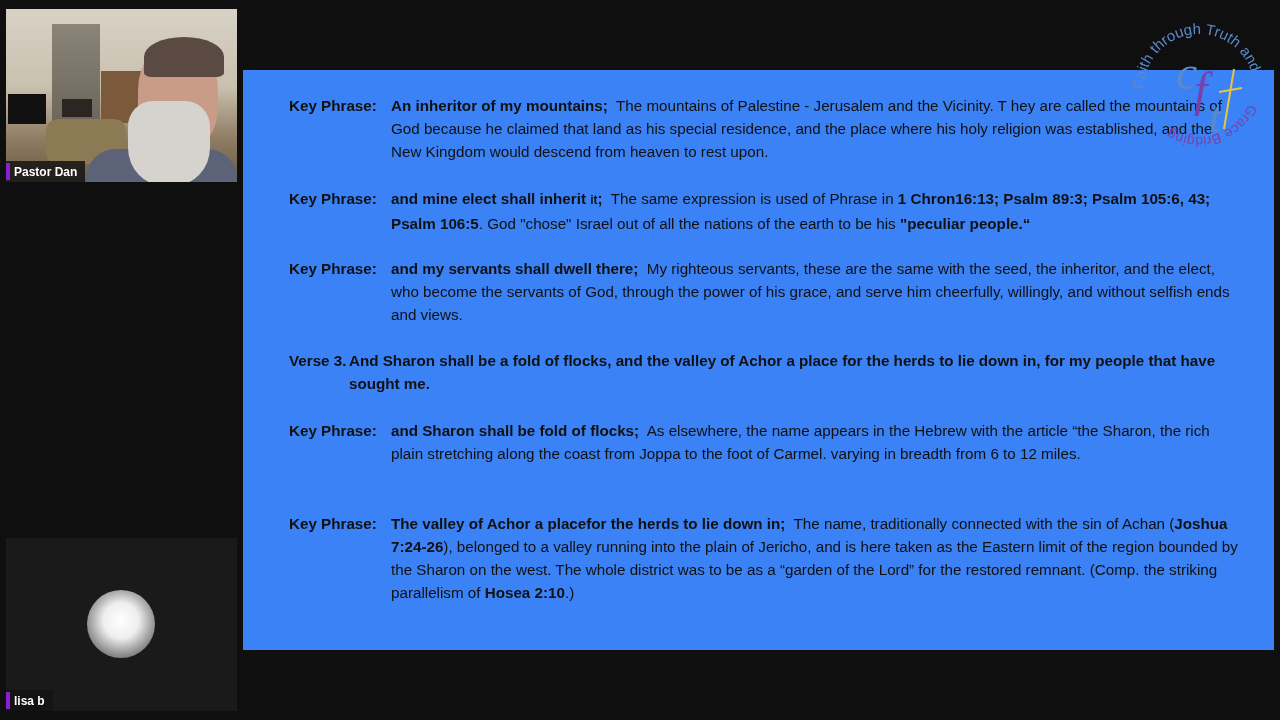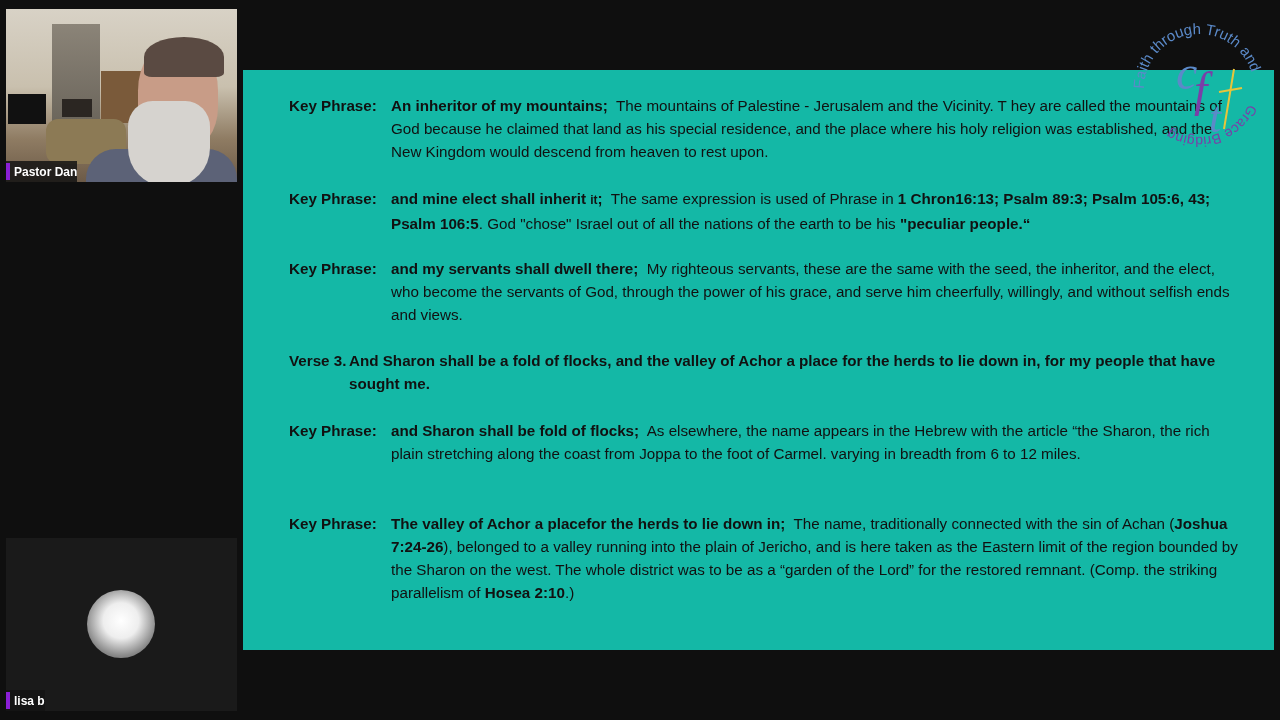--- a/index.html
+++ b/index.html
@@ -11,21 +11,21 @@
   .sidebar { position:absolute; left:6px; top:9px; width:231px; height:704px; }
   .tile {
     position:absolute; left:0; width:231px; height:173px;
     background:#1a1a1a; overflow:hidden;
   }
   .tile.video { background:#6b6459; }
   .name-tag {
     position:absolute; left:0; bottom:0; height:21px;
     background:rgba(20,20,20,0.85);
     display:flex; align-items:center;
-    padding:0 0 0 0;
+    padding:0 8px 0 0;
     color:#fff; font-weight:bold; font-size:12px;
   }
   .name-tag .bar { width:4px; height:17px; background:#8a1fd6; margin-right:4px; }
   .avatar {
     position:absolute; left:81px; top:52px; width:68px; height:68px; border-radius:50%;
     overflow:hidden;
   }
   .avatar.blank { background:#fff; display:flex; align-items:center; justify-content:center; }
 
   
@@ -38,21 +38,21 @@
   .person-head { position:absolute; left:132px; top:32px; width:80px; height:110px; border-radius:45% 45% 40% 40%; background:#c89c87; }
   .person-hair { position:absolute; left:138px; top:28px; width:80px; height:40px; border-radius:50% 50% 10% 10%; background:#5a4a42; }
   .person-beard { position:absolute; left:122px; top:92px; width:82px; height:85px; border-radius:30% 30% 45% 45%; background:#d6d3cf; }
   .person-shirt { position:absolute; left:80px; top:140px; width:151px; height:40px; background:#5c6277; border-radius:30px 30px 0 0; }
 
   .lion { background:radial-gradient(circle at 60% 55%, #bbb 0%, #555 30%, #111 60%); }
   .cub { background:radial-gradient(circle at 50% 45%, #fff 0%, #eee 35%, #888 70%, #555 100%); }
 
   .slide {
     position:absolute; left:243px; top:70px; width:1031px; height:580px;
-    background:#14b8a6; color:#111;
+    background:#3b82f6; color:#111;
     font-family:"Liberation Sans", sans-serif;
     font-size:15.2px; line-height:23px;
   }
   .entry { position:absolute; left:46px; right:30px; }
   .entry .label { position:absolute; left:0; top:0; font-weight:bold; white-space:nowrap; }
   .entry .body { margin-left:102px; }
   .entry.verse .body { margin-left:60px; text-indent:0; }
   b { font-weight:bold; }
 
   .logo { position:absolute; left:1124px; top:14px; width:150px; height:140px; }

